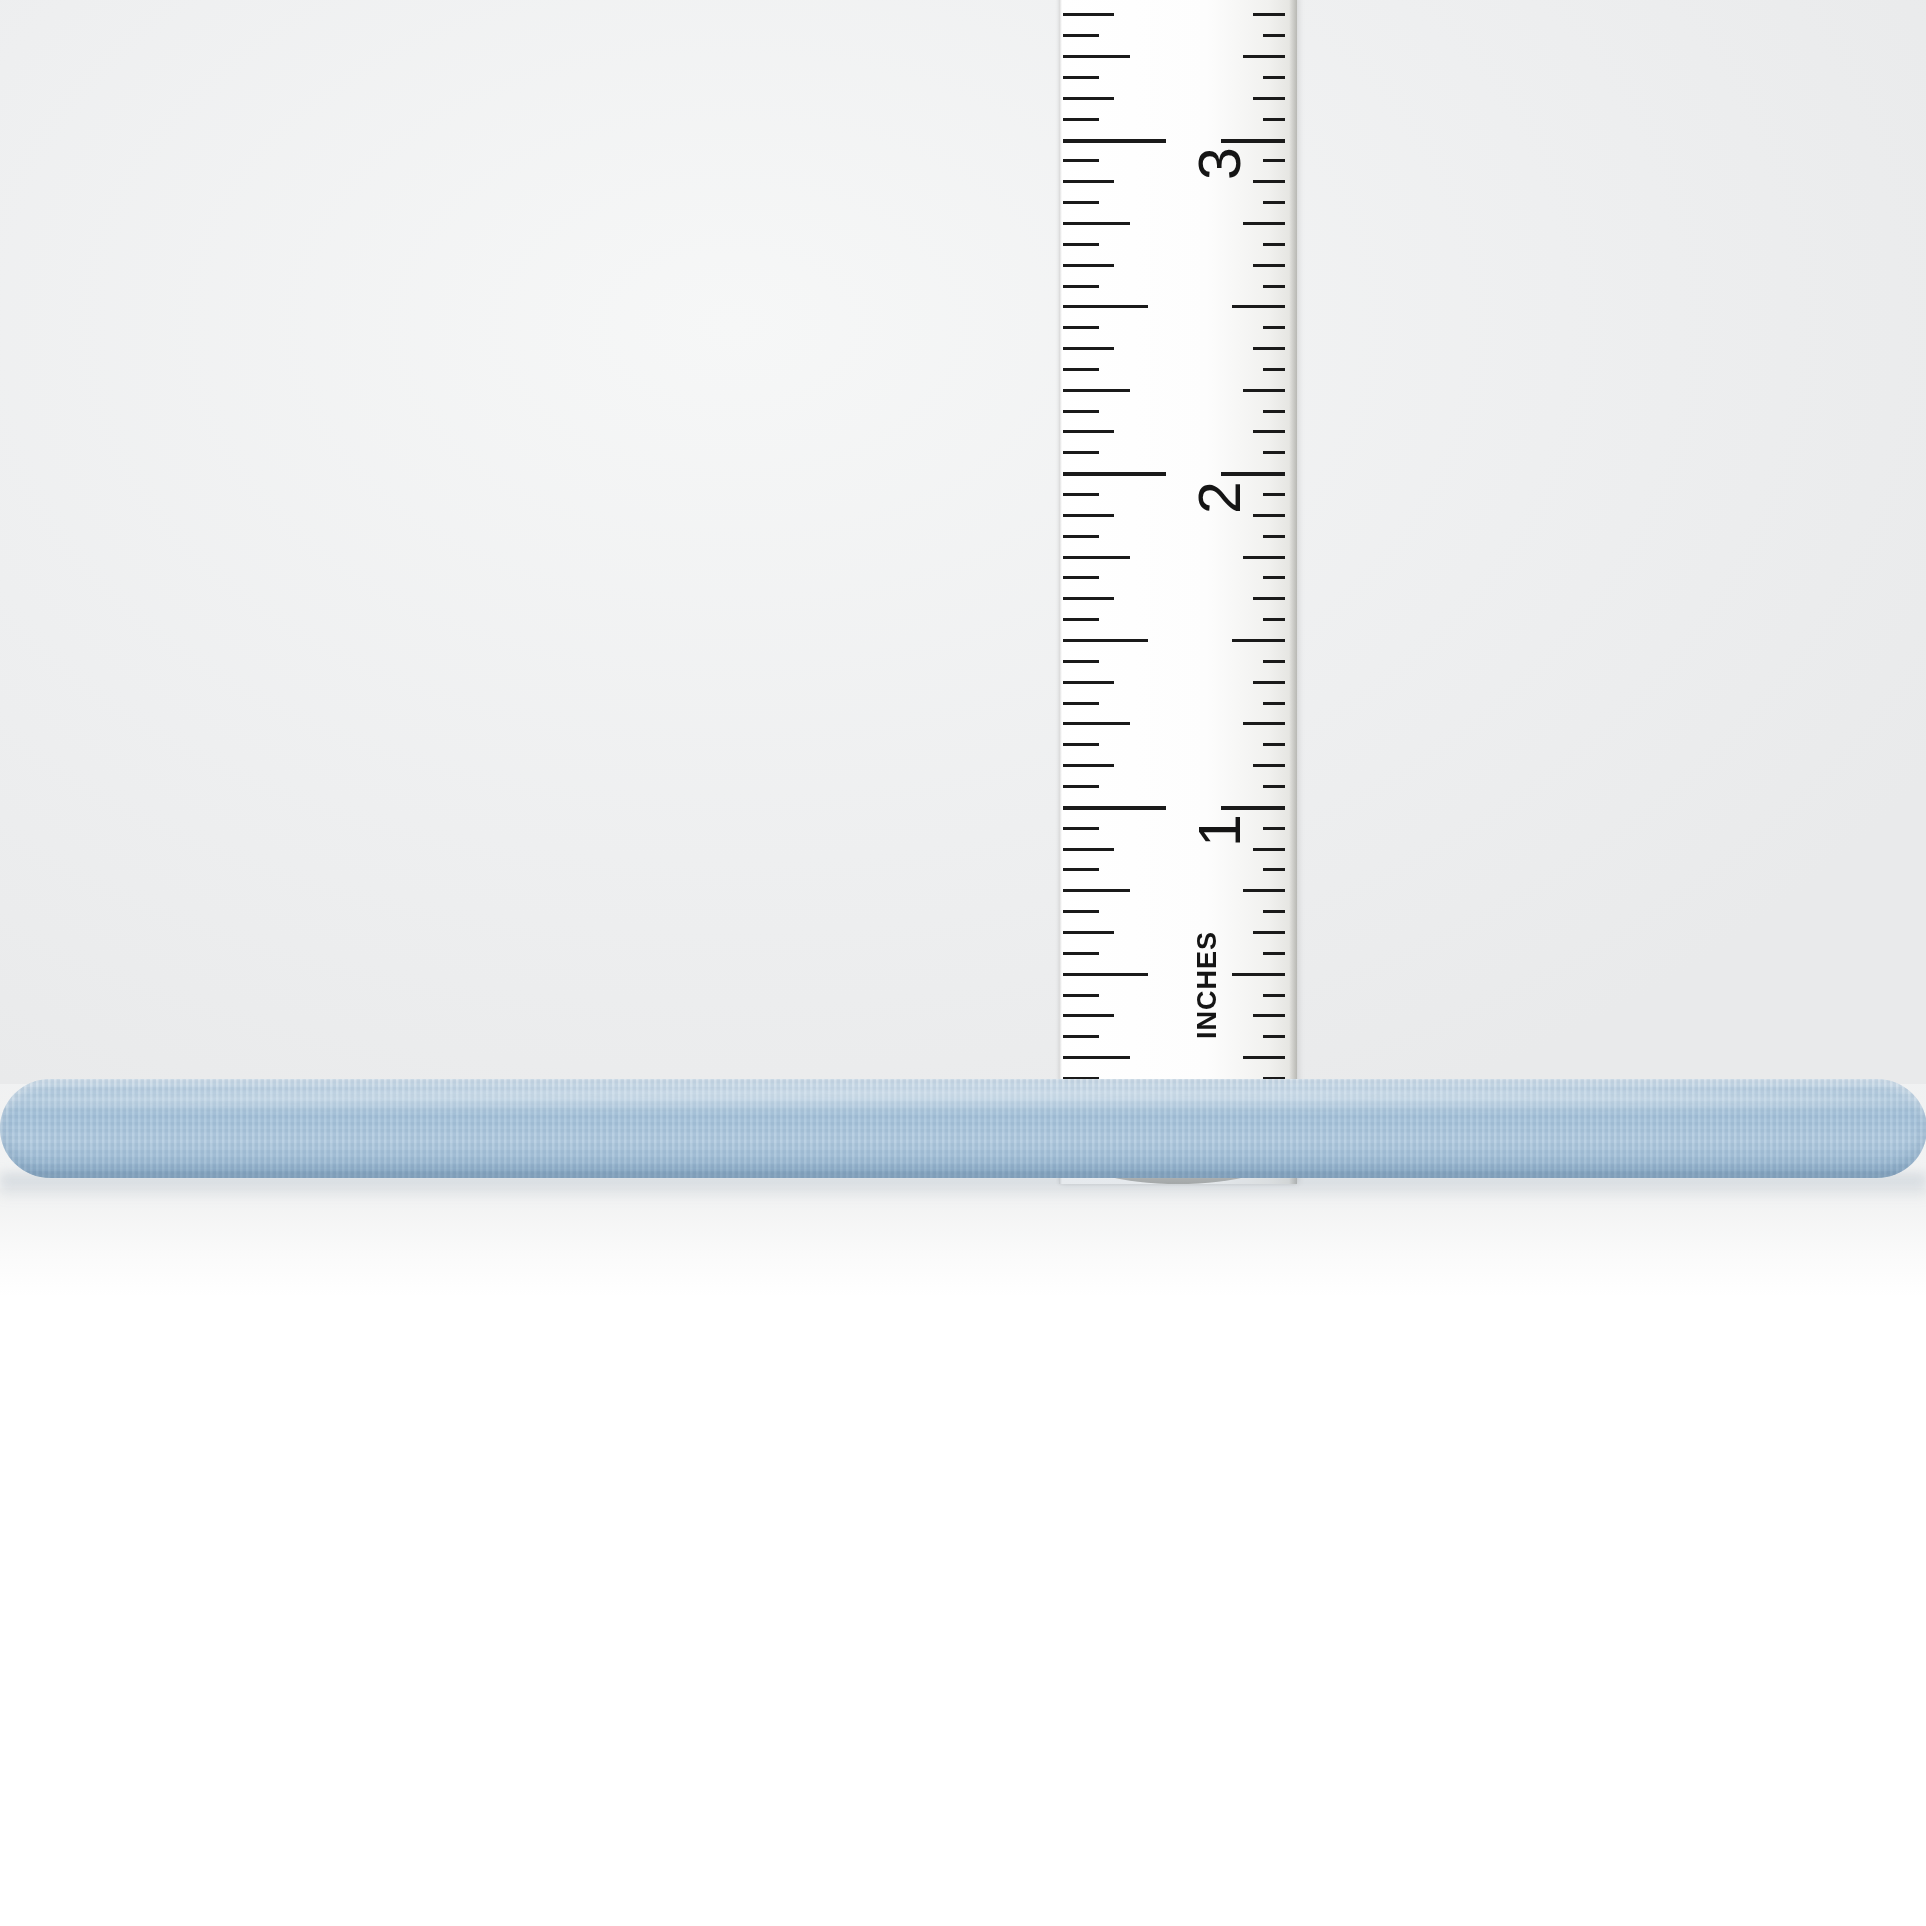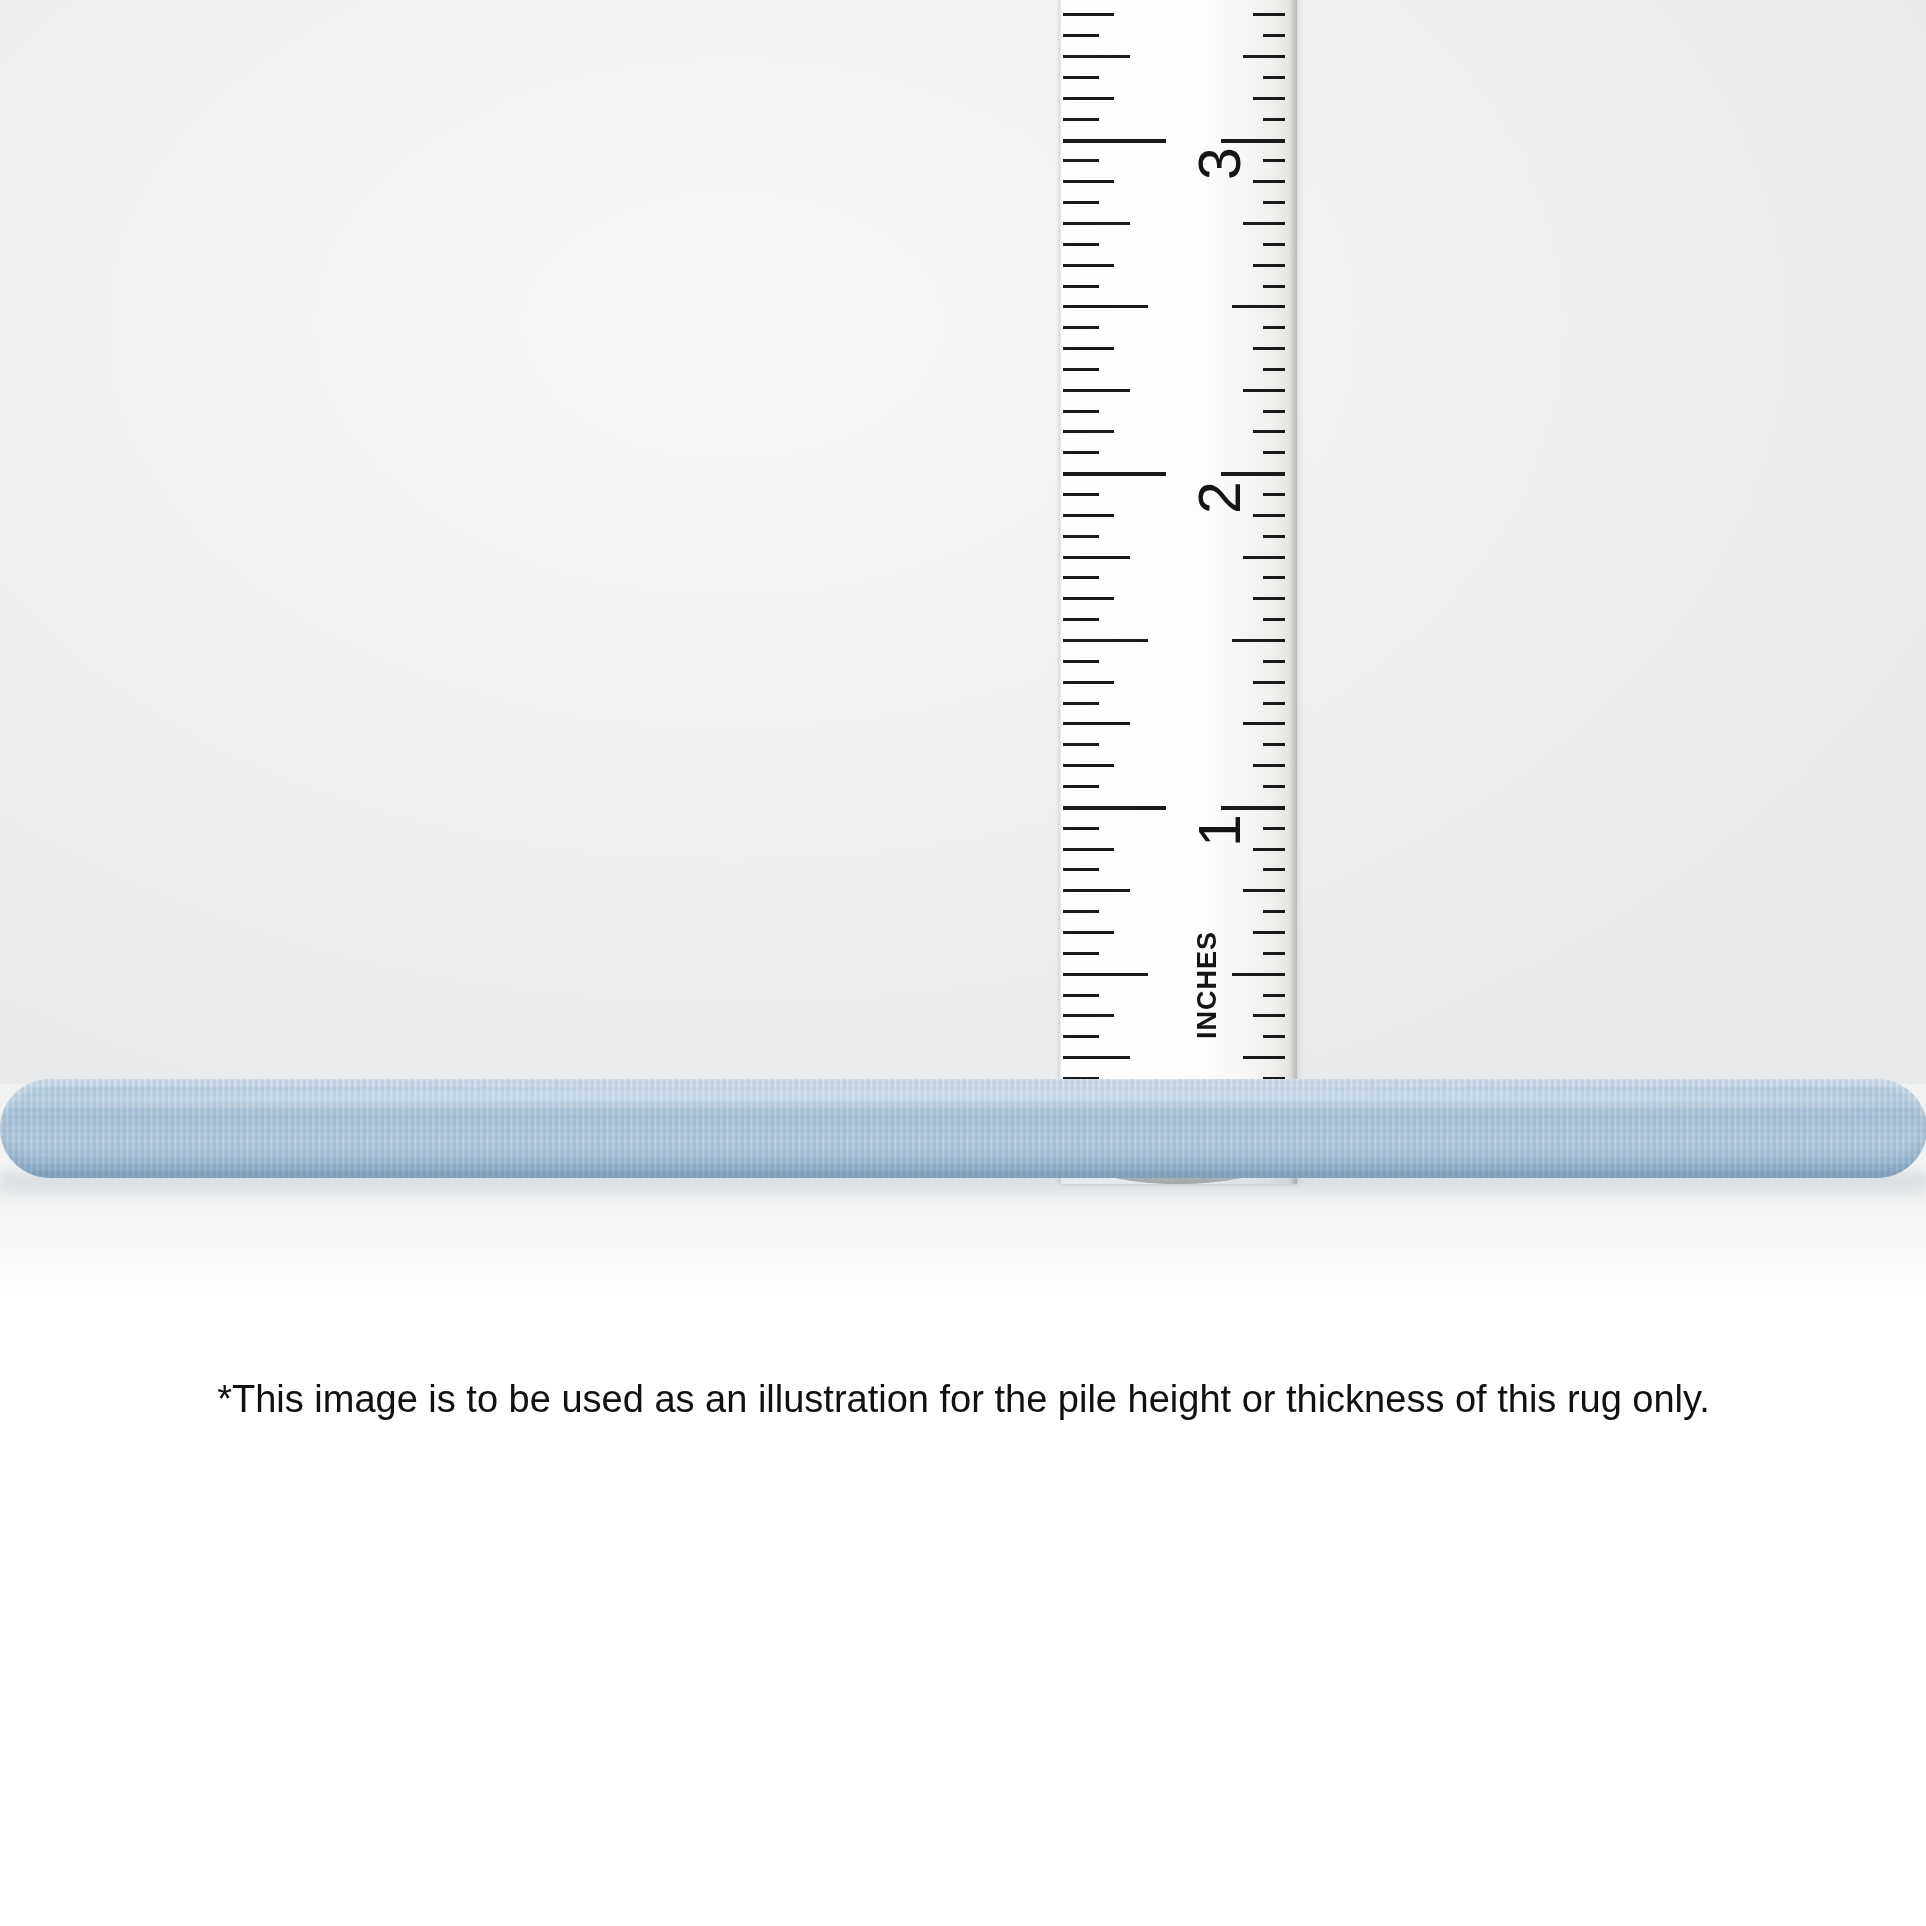--- a/index.html
+++ b/index.html
@@ -325,17 +325,16 @@
 
     <div class="rug">
       <div class="rug-body"></div>
       <div class="rug-texture"></div>
       <div class="rug-highlight"></div>
       <div class="rug-shadow"></div>
     </div>
   </div>
 
   <div class="caption">
-    <span class="line">*This image is to be used as an illustration for the pile height or thickness of this rug only.</span>
   </div>
 
 </div>
 
 
 </body></html>

